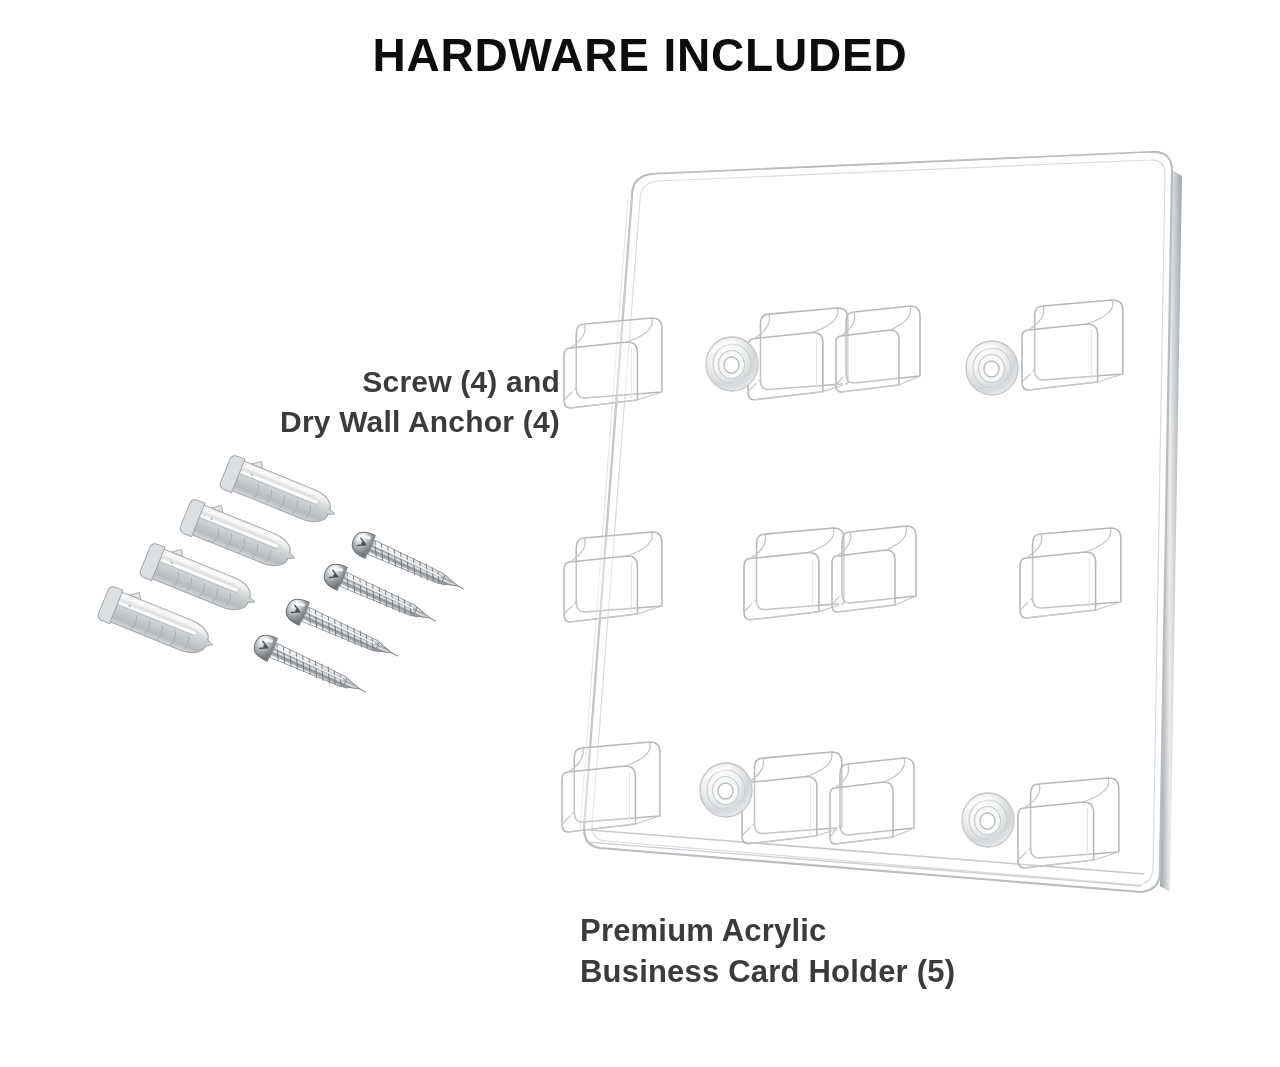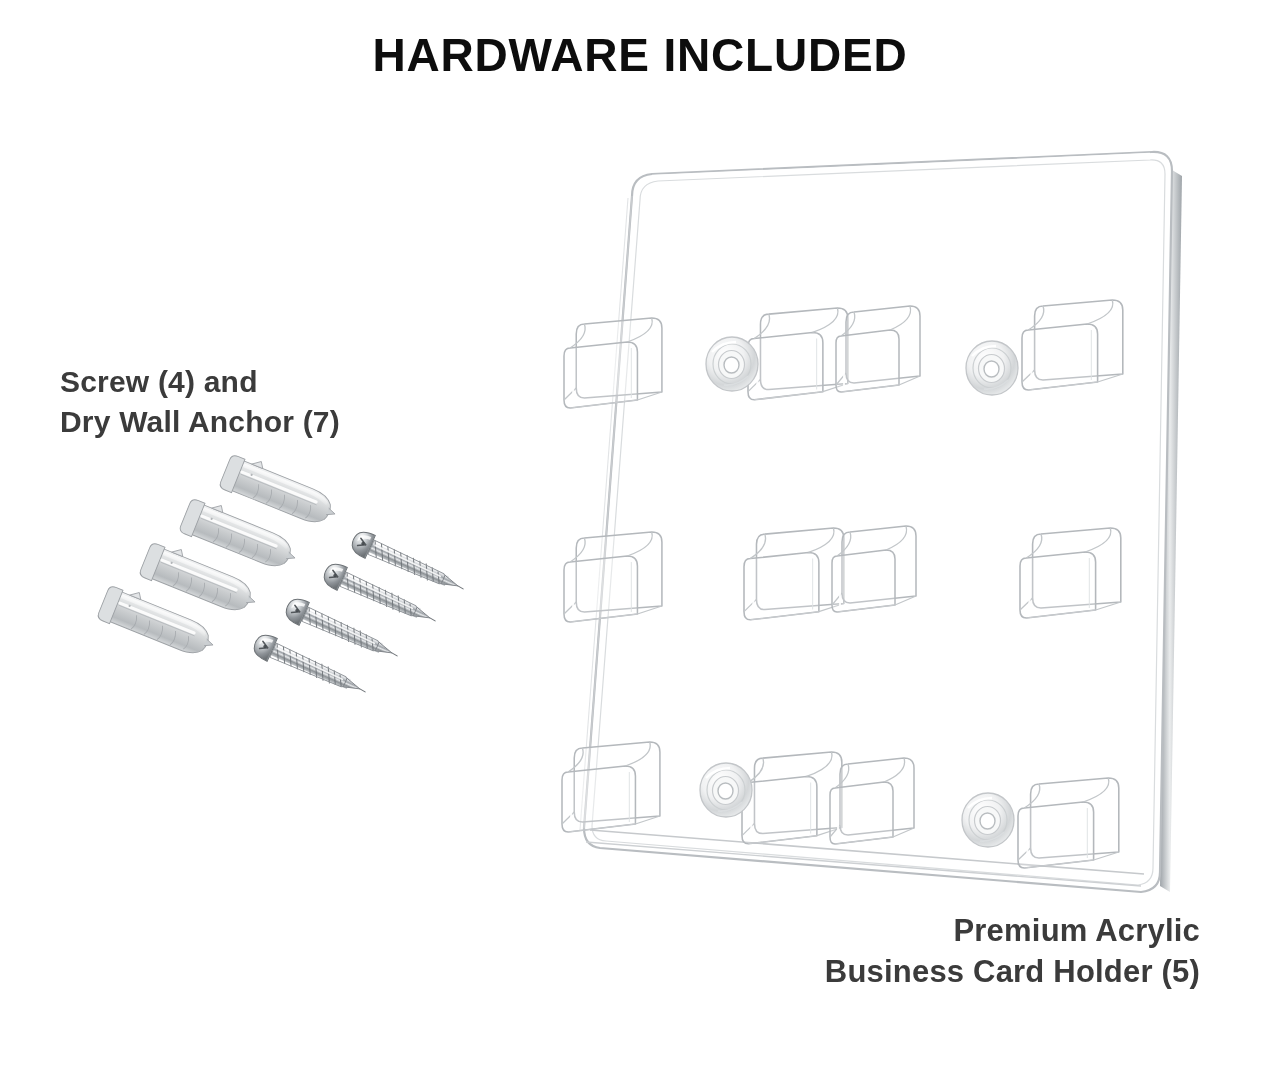--- a/index.html
+++ b/index.html
@@ -39,36 +39,36 @@
     line-height: 1.1;
     white-space: nowrap;
   }
 
   
   .caption-left {
     position: absolute;
     left: 60px;
     top: 362px;
     width: 500px;
-    text-align: left;
+    text-align: right;
     font-size: 30px;
     font-weight: 700;
     color: #3b3b3b;
     line-height: 1.32;
     letter-spacing: 0.2px;
   }
   .caption-left .line { display: block; white-space: nowrap; }
 
   
   .caption-right {
     position: absolute;
     left: 580px;
     top: 910px;
     width: 620px;
-    text-align: right;
+    text-align: left;
     font-size: 31px;
     font-weight: 700;
     color: #3b3b3b;
     line-height: 1.33;
     letter-spacing: 0.2px;
   }
   .caption-right .line { display: block; white-space: nowrap; }
 
   
   .art {
@@ -82,21 +82,21 @@
 </style>
 </head>
 <body style="background: rgb(255, 255, 255);">
 
 <div class="stage">
 
   <div class="title no-sel">HARDWARE INCLUDED</div>
 
   <div class="caption-left no-sel">
     <span class="line">Screw (4) and</span>
-    <span class="line">Dry Wall Anchor (7)</span>
+    <span class="line">Dry Wall Anchor (4)</span>
   </div>
 
   <svg id="hardware-art" class="art no-sel" viewBox="0 0 440 280">
     <defs>
 
       <linearGradient id="anchGrad" x1="0" y1="0" x2="0" y2="1">
         <stop offset="0%" stop-color="#f2f3f4"></stop>
         <stop offset="22%" stop-color="#e2e4e5"></stop>
         <stop offset="55%" stop-color="#c9ccce"></stop>
         <stop offset="82%" stop-color="#b7bbbe"></stop>

